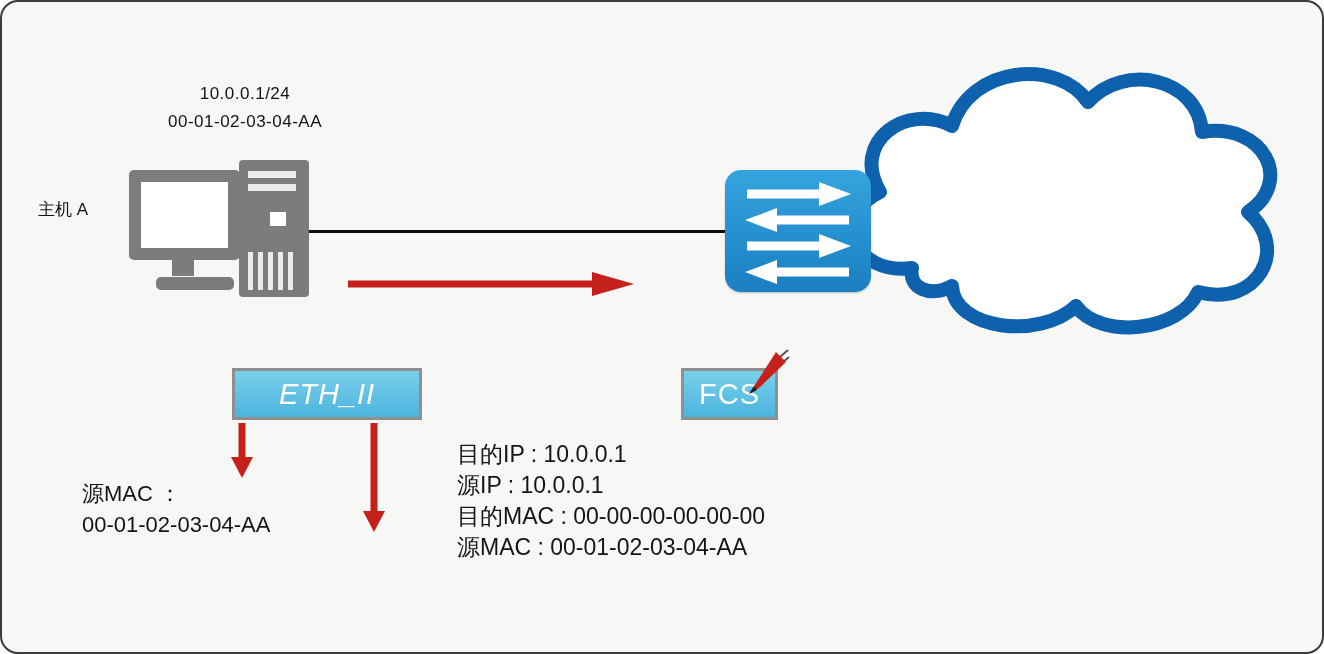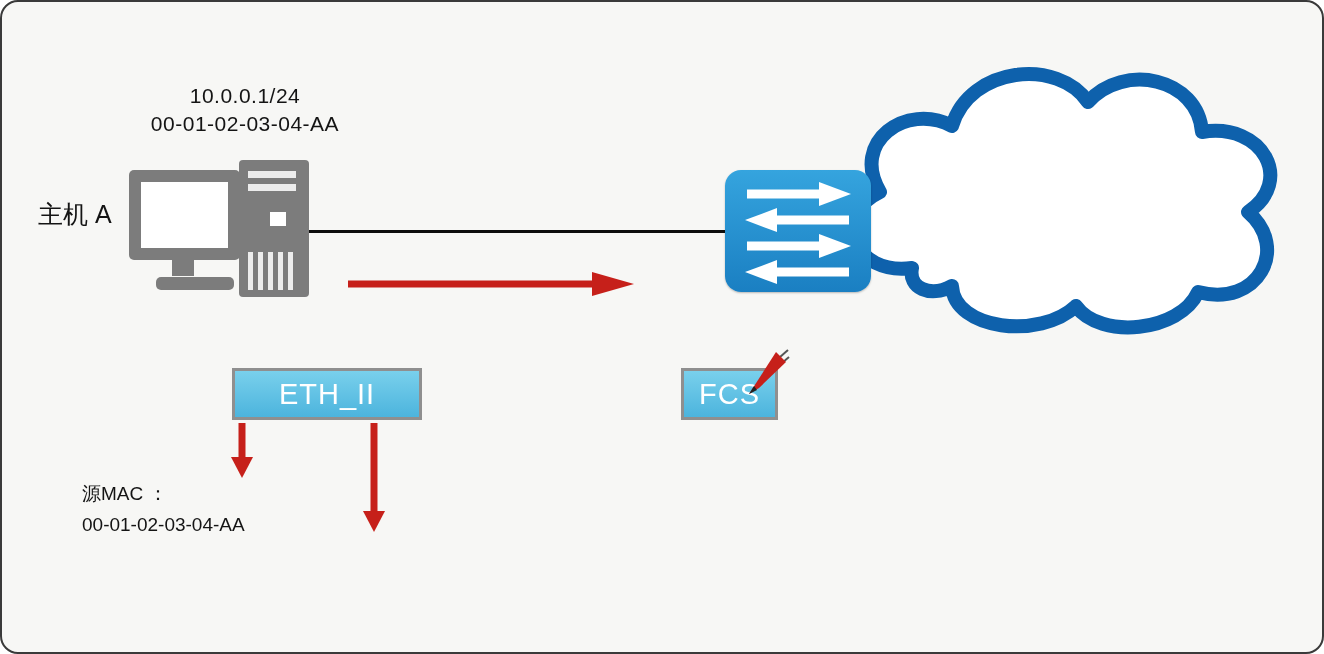--- a/index.html
+++ b/index.html
@@ -9,38 +9,38 @@
     background:#f7f7f5;
     border:2px solid #3a3a3a;
     border-radius:18px;
     overflow:hidden;
     box-sizing:border-box;
     font-family:"Liberation Sans","DejaVu Sans",sans-serif;
     color:#141414;
   }
   .abs { position:absolute; }
   .center { text-align:center; }
-  .host-text { font-size:21px; letter-spacing:0.5px; }
-  .host-name { font-size:25px; }
+  .host-text { font-size:17px; letter-spacing:0.5px; }
+  .host-name { font-size:17px; }
   .link-line { background:#0d0d0d; }
   .switch-box {
     border-radius:16px;
     background:linear-gradient(180deg,#35a4de 0%, #1a7fc2 100%);
     box-shadow:0 1px 2px rgba(0,0,0,0.25);
   }
   .frame-box {
     box-sizing:border-box;
     border:3px solid #8f8f8f;
     background:linear-gradient(180deg,#79d0ec 0%, #4cb4dd 100%);
     color:#ffffff;
     font-size:29px;
     display:flex; align-items:center; justify-content:center;
     letter-spacing:1px;
   }
-  .ann { font-size:19px; line-height:31px; }
+  .ann { font-size:22px; line-height:31px; }
   .arp-details { font-size:23px; line-height:31px; }
 </style>
 </head>
 <body>
 
 <div class="canvas">
 
   <div class="abs host-text center" style="left:113px; top:82px; width:260px;">10.0.0.1/24</div>
   <div class="abs host-text center" style="left:83px; top:110px; width:320px;">00-01-02-03-04-AA</div>
   <div class="abs host-name" style="left:36px; top:196px;">主机 A</div>
@@ -92,21 +92,21 @@
         <polygon points="52,90 20,102 52,114" stroke="none"></polygon>
       </g>
     </svg>
   </div>
 
   <svg class="abs" style="left:340px; top:266px;" width="300" height="32" viewBox="0 0 300 32">
     <line x1="6" y1="16" x2="252" y2="16" stroke="#c6201a" stroke-width="7"></line>
     <polygon points="250,4 292,16 250,28" fill="#c6201a"></polygon>
   </svg>
 
-  <div class="abs frame-box" style="left:230px; top:366px; width:190px; height:52px;">
+  <div class="abs frame-box" style="left:230px; top:366px; width:190px; height:52px;font-style:italic;">
     <span>ETH_II</span>
   </div>
   <div class="abs frame-box" style="left:679px; top:366px; width:97px; height:52px;">
     <span>FCS</span>
   </div>
 
   <svg class="abs" style="left:740px; top:346px;" width="48" height="48" viewBox="0 0 48 48">
     <line x1="46" y1="2" x2="30" y2="16" stroke="#555555" stroke-width="2"></line>
     <line x1="47" y1="9" x2="33" y2="21" stroke="#555555" stroke-width="2"></line>
     <polygon points="34,4 44,14 17,40 7,46" fill="#c6201a"></polygon>
@@ -124,14 +124,20 @@
   </svg>
 
   <div class="abs ann" style="left:80px; top:476px;">
     <div>源MAC ：</div>
     <div>00-01-02-03-04-AA</div>
   </div>
 
   <div class="abs ann" style="left:197px; top:552px;">
   </div>
 
+  <div class="abs arp-details" style="left:455px; top:437px;">
+    <div>目的IP : 10.0.0.1</div>
+    <div>源IP : 10.0.0.1</div>
+    <div>目的MAC : 00-00-00-00-00-00</div>
+    <div>源MAC : 00-01-02-03-04-AA</div>
+  </div>
 
 </div>
 
 </body></html>

